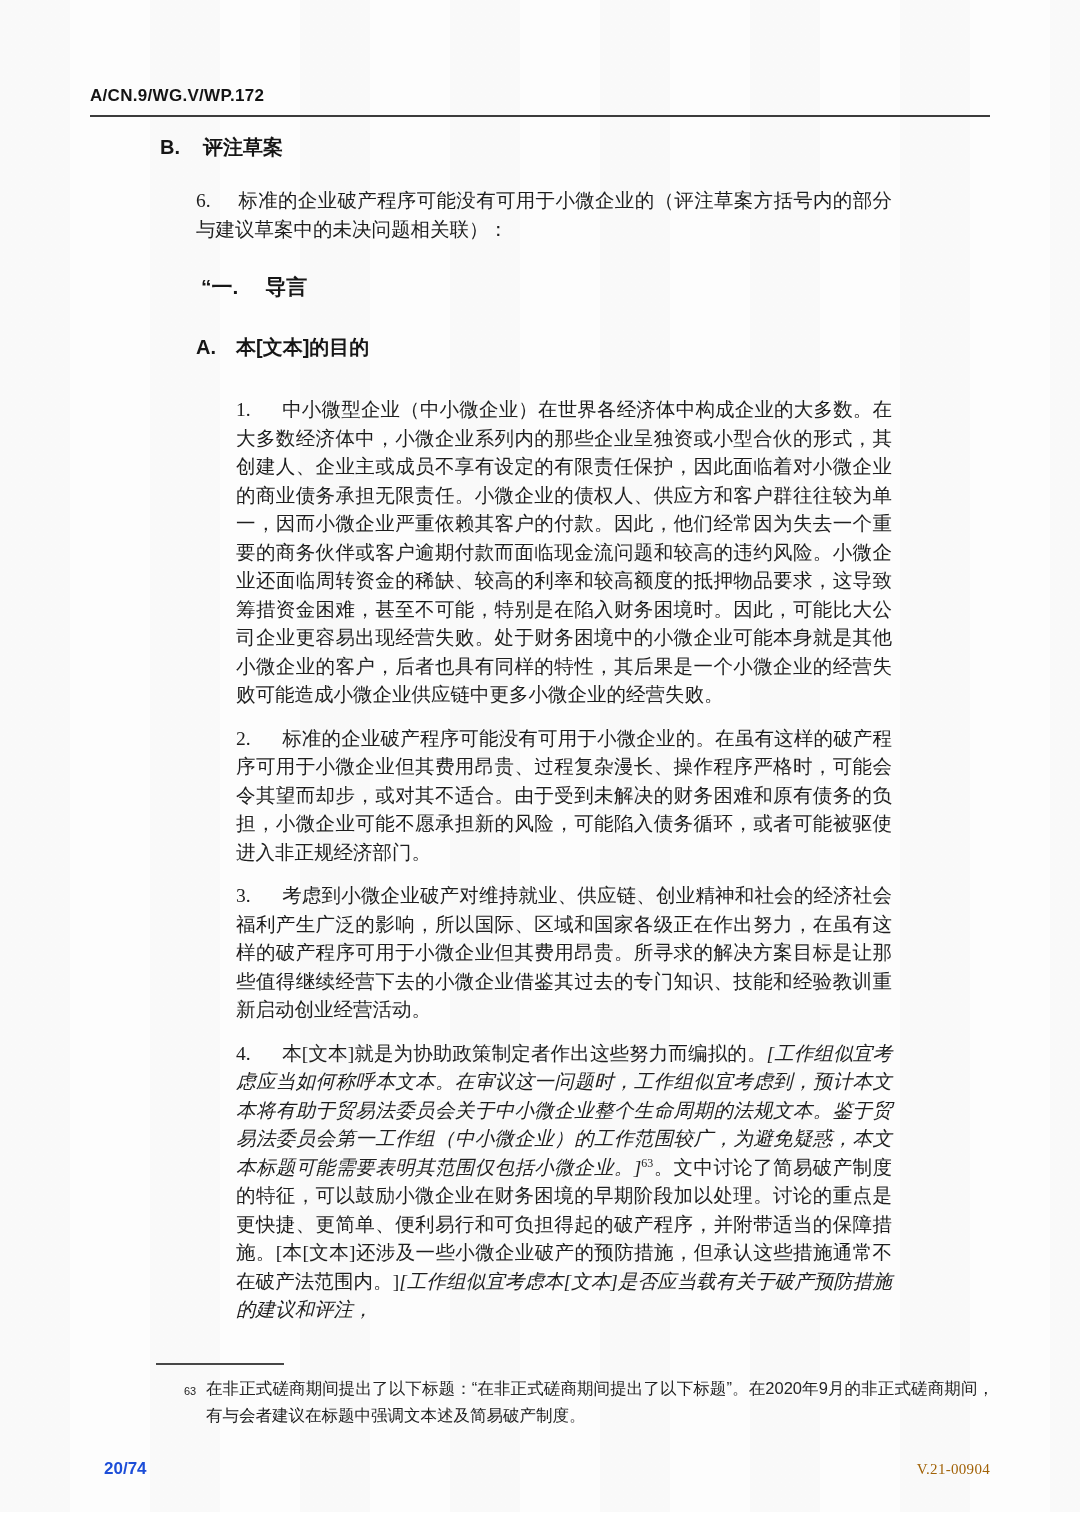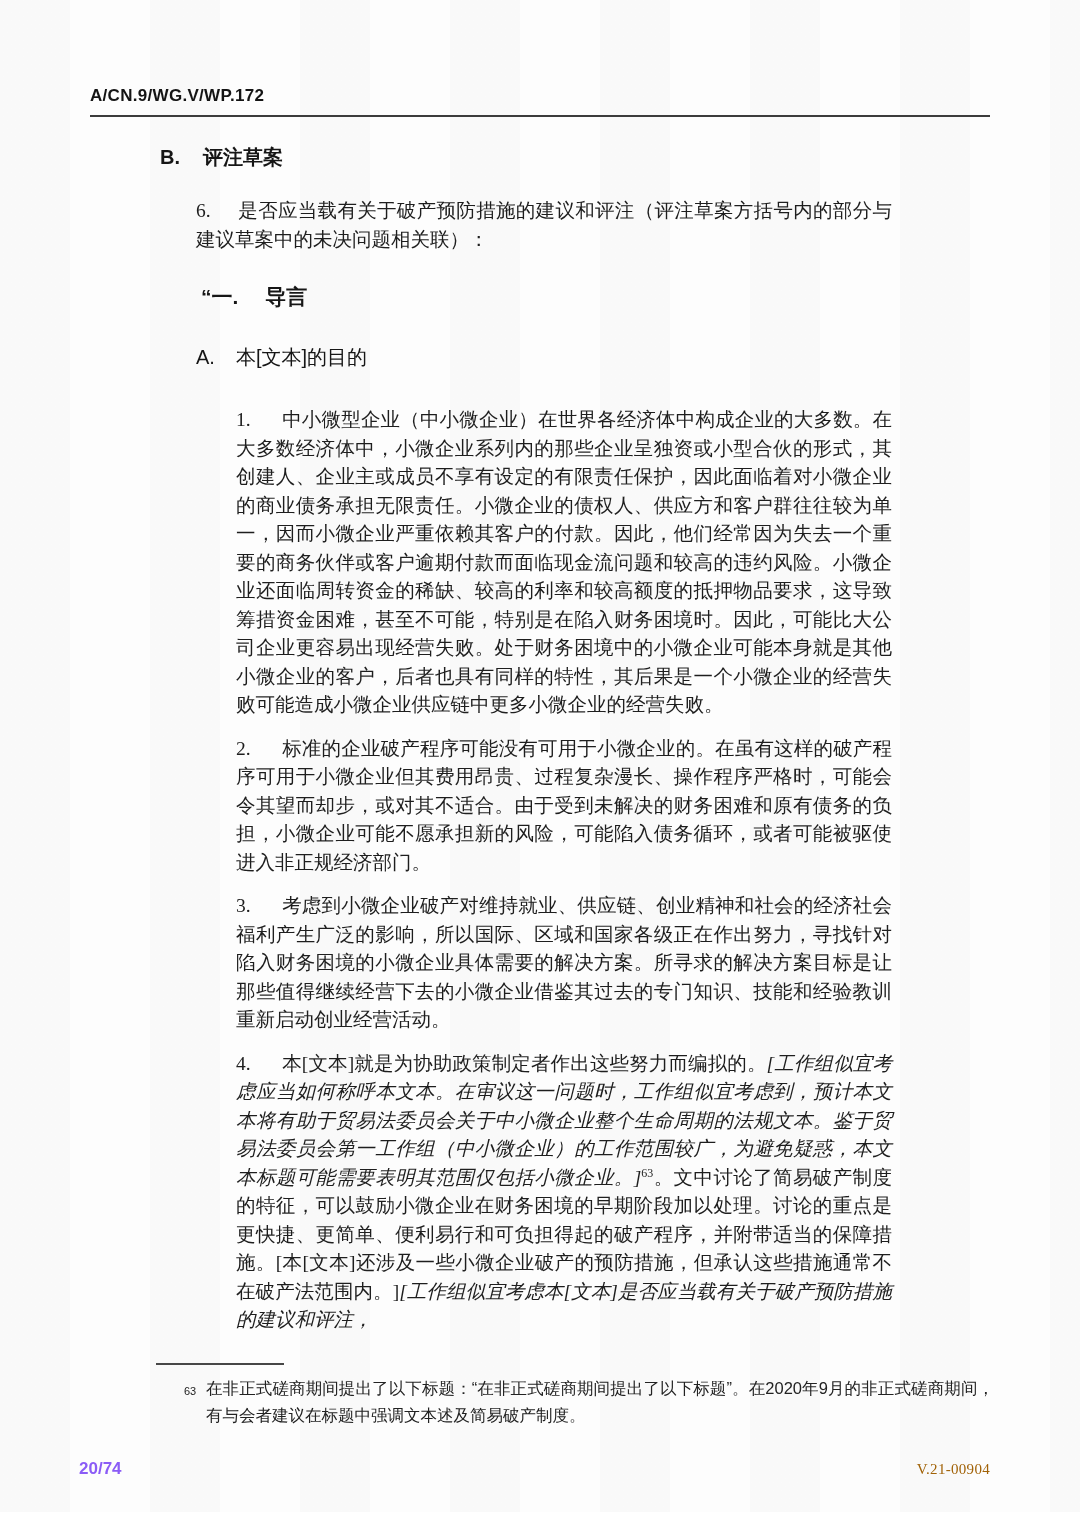--- a/index.html
+++ b/index.html
@@ -22,85 +22,85 @@
   }
   .inner { position:relative; padding:86px 90px 0 90px; }
 
   .doc-symbol {
     font-family:"Liberation Sans","DejaVu Sans",sans-serif;
     font-weight:bold; font-size:17px; letter-spacing:0.3px; color:#141414;
   }
   .header-rule { margin-top:9px; width:900px; height:2px; background:#3c3c3c; }
 
   h2, h3 { font-family:"Liberation Sans","DejaVu Sans",sans-serif; color:#161616; }
-  .sec-b { margin-top:27px; margin-left:70px; font-size:20px; font-weight:bold; }
+  .sec-b { margin-top:17px; margin-left:70px; font-size:20px; font-weight:bold; }
   .sec-b .sec-label { display:inline-block; width:43px; }
 
   .para {
     font-size:19.5px; line-height:28.5px;
     text-align:justify; color:#1e1e1e;
   }
   .para-6 { margin-top:26px; margin-left:106px; width:696px; }
   .pnum-6 { display:inline-block; width:42px; }
 
   .chapter { margin-top:30px; margin-left:111px; font-size:21px; font-weight:bold; line-height:26px; }
   .chapter .ch-title { margin-left:27px;text-align:right; }
 
-  .sec-a { margin-top:34px; margin-left:106px; font-size:20px; font-weight:normal; line-height:26px; }
+  .sec-a { margin-top:34px; margin-left:106px; font-size:20px; font-weight:bold; line-height:26px; }
   .sec-a .sec-label { display:inline-block; width:40px; }
 
   .paragraphs { margin-top:36px; margin-left:146px; width:656px; }
   .body-para { margin-bottom:15px; }
   .pnum { display:inline-block; width:46px; }
   .kaiti { font-style:italic; }
   .supref { font-size:12px; line-height:0; }
 
   .footnote-rule { position:absolute; left:156px; top:1363px; width:128px; height:2px; background:#474747; }
   .footnote {
     position:absolute; left:180px; top:1375px; width:814px;
     font-family:"Liberation Sans","DejaVu Sans",sans-serif;
     font-size:16.5px; line-height:27px; color:#222;
     padding-left:26px; text-align:justify;
   }
   .fn-marker { position:absolute; left:4px; top:3px; font-size:11px; }
 
   .footer-left {
-    position:absolute; left:79px; top:1459px;
+    position:absolute; left:104px; top:1459px;
     font-family:"Liberation Sans","DejaVu Sans",sans-serif;
-    font-weight:bold; font-size:17px; color:#8b5cf6;
+    font-weight:bold; font-size:17px; color:#1d4ed8;
   }
   .footer-right {
     position:absolute; right:90px; top:1461px;
     font-family:"Liberation Serif","DejaVu Serif",serif;
     font-size:15px; color:#a16207; letter-spacing:0.3px;
   }
 </style>
 </head>
 <body>
 
 <div class="page">
   <div class="inner">
 
     <header>
       <div class="doc-symbol">A/CN.9/WG.V/WP.172</div>
       <div class="header-rule"></div>
     </header>
 
     <h2 class="sec-b"><span class="sec-label">B.</span><span>评注草案</span></h2>
 
-    <p class="para para-6"><span class="pnum-6">6.</span><span>是否应当载有关于破产预防措施的建议和评注（评注草案方括号内的部分与建议草案中的未决问题相关联）：</span></p>
+    <p class="para para-6"><span class="pnum-6">6.</span><span>标准的企业破产程序可能没有可用于小微企业的（评注草案方括号内的部分与建议草案中的未决问题相关联）：</span></p>
 
     <h2 class="chapter"><span class="ch-prefix">“一.</span><span class="ch-title">导言</span></h2>
 
     <h3 class="sec-a"><span class="sec-label">A.</span><span>本[文本]的目的</span></h3>
 
     <div id="paragraphs" class="paragraphs">
         <p class="para body-para"><span class="pnum">1.</span><span class="">中小微型企业（中小微企业）在世界各经济体中构成企业的大多数。在大多数经济体中，小微企业系列内的那些企业呈独资或小型合伙的形式，其创建人、企业主或成员不享有设定的有限责任保护，因此面临着对小微企业的商业债务承担无限责任。小微企业的债权人、供应方和客户群往往较为单一，因而小微企业严重依赖其客户的付款。因此，他们经常因为失去一个重要的商务伙伴或客户逾期付款而面临现金流问题和较高的违约风险。小微企业还面临周转资金的稀缺、较高的利率和较高额度的抵押物品要求，这导致筹措资金困难，甚至不可能，特别是在陷入财务困境时。因此，可能比大公司企业更容易出现经营失败。处于财务困境中的小微企业可能本身就是其他小微企业的客户，后者也具有同样的特性，其后果是一个小微企业的经营失败可能造成小微企业供应链中更多小微企业的经营失败。</span></p>
         <p class="para body-para"><span class="pnum">2.</span><span class="">标准的企业破产程序可能没有可用于小微企业的。在虽有这样的破产程序可用于小微企业但其费用昂贵、过程复杂漫长、操作程序严格时，可能会令其望而却步，或对其不适合。由于受到未解决的财务困难和原有债务的负担，小微企业可能不愿承担新的风险，可能陷入债务循环，或者可能被驱使进入非正规经济部门。</span></p>
-        <p class="para body-para"><span class="pnum">3.</span><span class="">考虑到小微企业破产对维持就业、供应链、创业精神和社会的经济社会福利产生广泛的影响，所以国际、区域和国家各级正在作出努力，寻找针对陷入财务困境的小微企业具体需要的解决方案。所寻求的解决方案目标是让那些值得继续经营下去的小微企业借鉴其过去的专门知识、技能和经验教训重新启动创业经营活动。</span></p>
+        <p class="para body-para"><span class="pnum">3.</span><span class="">考虑到小微企业破产对维持就业、供应链、创业精神和社会的经济社会福利产生广泛的影响，所以国际、区域和国家各级正在作出努力，在虽有这样的破产程序可用于小微企业但其费用昂贵。所寻求的解决方案目标是让那些值得继续经营下去的小微企业借鉴其过去的专门知识、技能和经验教训重新启动创业经营活动。</span></p>
         <p class="para body-para"><span class="pnum">4.</span><span class="">本[文本]就是为协助政策制定者作出这些努力而编拟的。</span><span class="kaiti">[工作组似宜考虑应当如何称呼本文本。在审议这一问题时，工作组似宜考虑到，预计本文本将有助于贸易法委员会关于中小微企业整个生命周期的法规文本。鉴于贸易法委员会第一工作组（中小微企业）的工作范围较广，为避免疑惑，本文本标题可能需要表明其范围仅包括小微企业。]</span><sup class="supref">63</sup><span class="">。文中讨论了简易破产制度的特征，可以鼓励小微企业在财务困境的早期阶段加以处理。讨论的重点是更快捷、更简单、便利易行和可负担得起的破产程序，并附带适当的保障措施。[本[文本]还涉及一些小微企业破产的预防措施，但承认这些措施通常不在破产法范围内。]</span><span class="kaiti">[工作组似宜考虑本[文本]是否应当载有关于破产预防措施的建议和评注，</span></p>
       </div>
   </div>
 
   <div class="footnote-rule"></div>
 
   <div class="footnote">
     <sup class="fn-marker">63</sup><span>在非正式磋商期间提出了以下标题：“在非正式磋商期间提出了以下标题”。在2020年9月的非正式磋商期间，有与会者建议在标题中强调文本述及简易破产制度。</span>
   </div>
 

